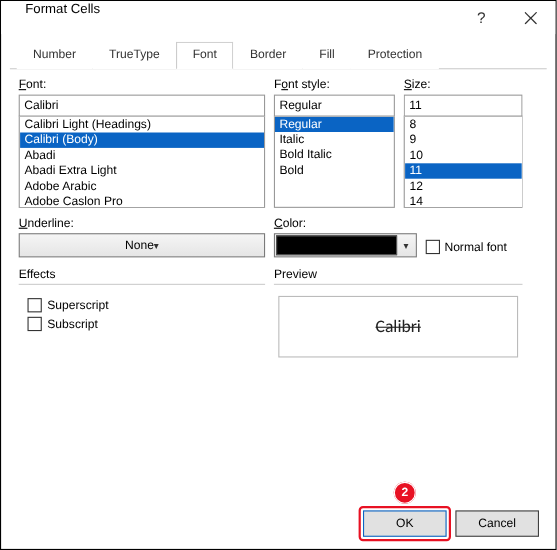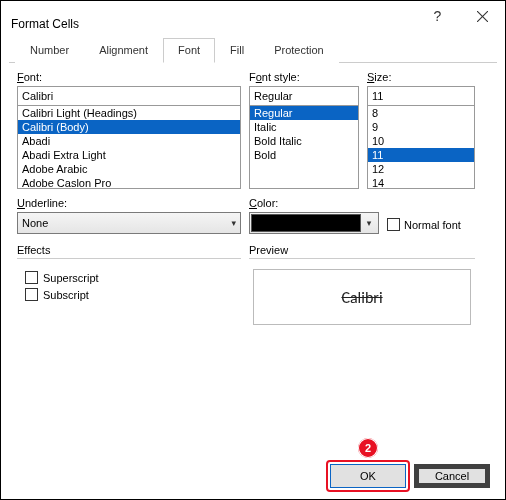--- a/index.html
+++ b/index.html
@@ -11,23 +11,23 @@
     background: #fff;
     width: 506px;
     height: 500px;
     overflow: hidden;
     border: 1px solid #000;
   }
   
   .titlebar {
     height: 30px;
     display: flex;
-    align-items: flex-end;
+    align-items: flex-start;
     background: #fff;
-    padding-left: 10px;
+    padding-left: 22px;
   }
   .titlebar .title {
     flex: 1;
     font-size: 12px;
   }
   .titlebar .winbtn {
     width: 45px;
     height: 30px;
     display: flex;
     align-items: center;
@@ -98,21 +98,21 @@
   .row-uc { display:flex; gap:8px; margin-top:8px; }
   .col-underline { width:224px; }
   .col-color { width: 226px; display:flex; gap:8px; align-items:flex-end; }
   .select {
     width:100%;
     height:22px;
     border:1px solid #7a7a7a;
     background: linear-gradient(#f5f5f5,#e5e5e5);
     display:flex;
     align-items:center;
-    justify-content:space-between;
+    justify-content:center;
     padding:0 4px;
   }
   .select .chev { font-size:9px; color:#333; }
   .colorswatch {
     width:130px;
     height:22px;
     border:1px solid #7a7a7a;
     display:flex;
     align-items:center;
     padding:1px;
@@ -163,21 +163,21 @@
   .btnrow {
     position:absolute;
     bottom:12px;
     right:16px;
     display:flex;
     gap:8px;
   }
   .btn {
     width:76px;
     height:24px;
-    border:5px solid #404040;
+    border:1px solid #404040;
     background:#e1e1e1;
     display:flex;
     align-items:center;
     justify-content:center;
     font:inherit;
   }
   .btn.ok { border:1px solid #0a64c4; }
   
   .hl-strike {
     position:absolute;
@@ -209,22 +209,23 @@
   <div class="winbtn">
     <svg width="11" height="11" viewBox="0 0 10 10">
         <line x1="0" y1="0" x2="10" y2="10" stroke="#333" stroke-width="1"></line>
         <line x1="10" y1="0" x2="0" y2="10" stroke="#333" stroke-width="1"></line>
       </svg>
   </div>
 </div>
 
 <div class="tabs">
   <div class="tab">Number</div>
-  <div class="tab">Alignment</div>
+  <div class="tab">TrueType</div>
   <div class="tab active">Font</div>
+  <div class="tab">Border</div>
   <div class="tab">Fill</div>
   <div class="tab">Protection</div>
 </div>
 
 <div class="main">
 
   <div class="row3">
     <div class="col-font">
       <span class="ulabel"><u>F</u>ont:</span>
       <input class="textbox" value="Calibri" style="">

